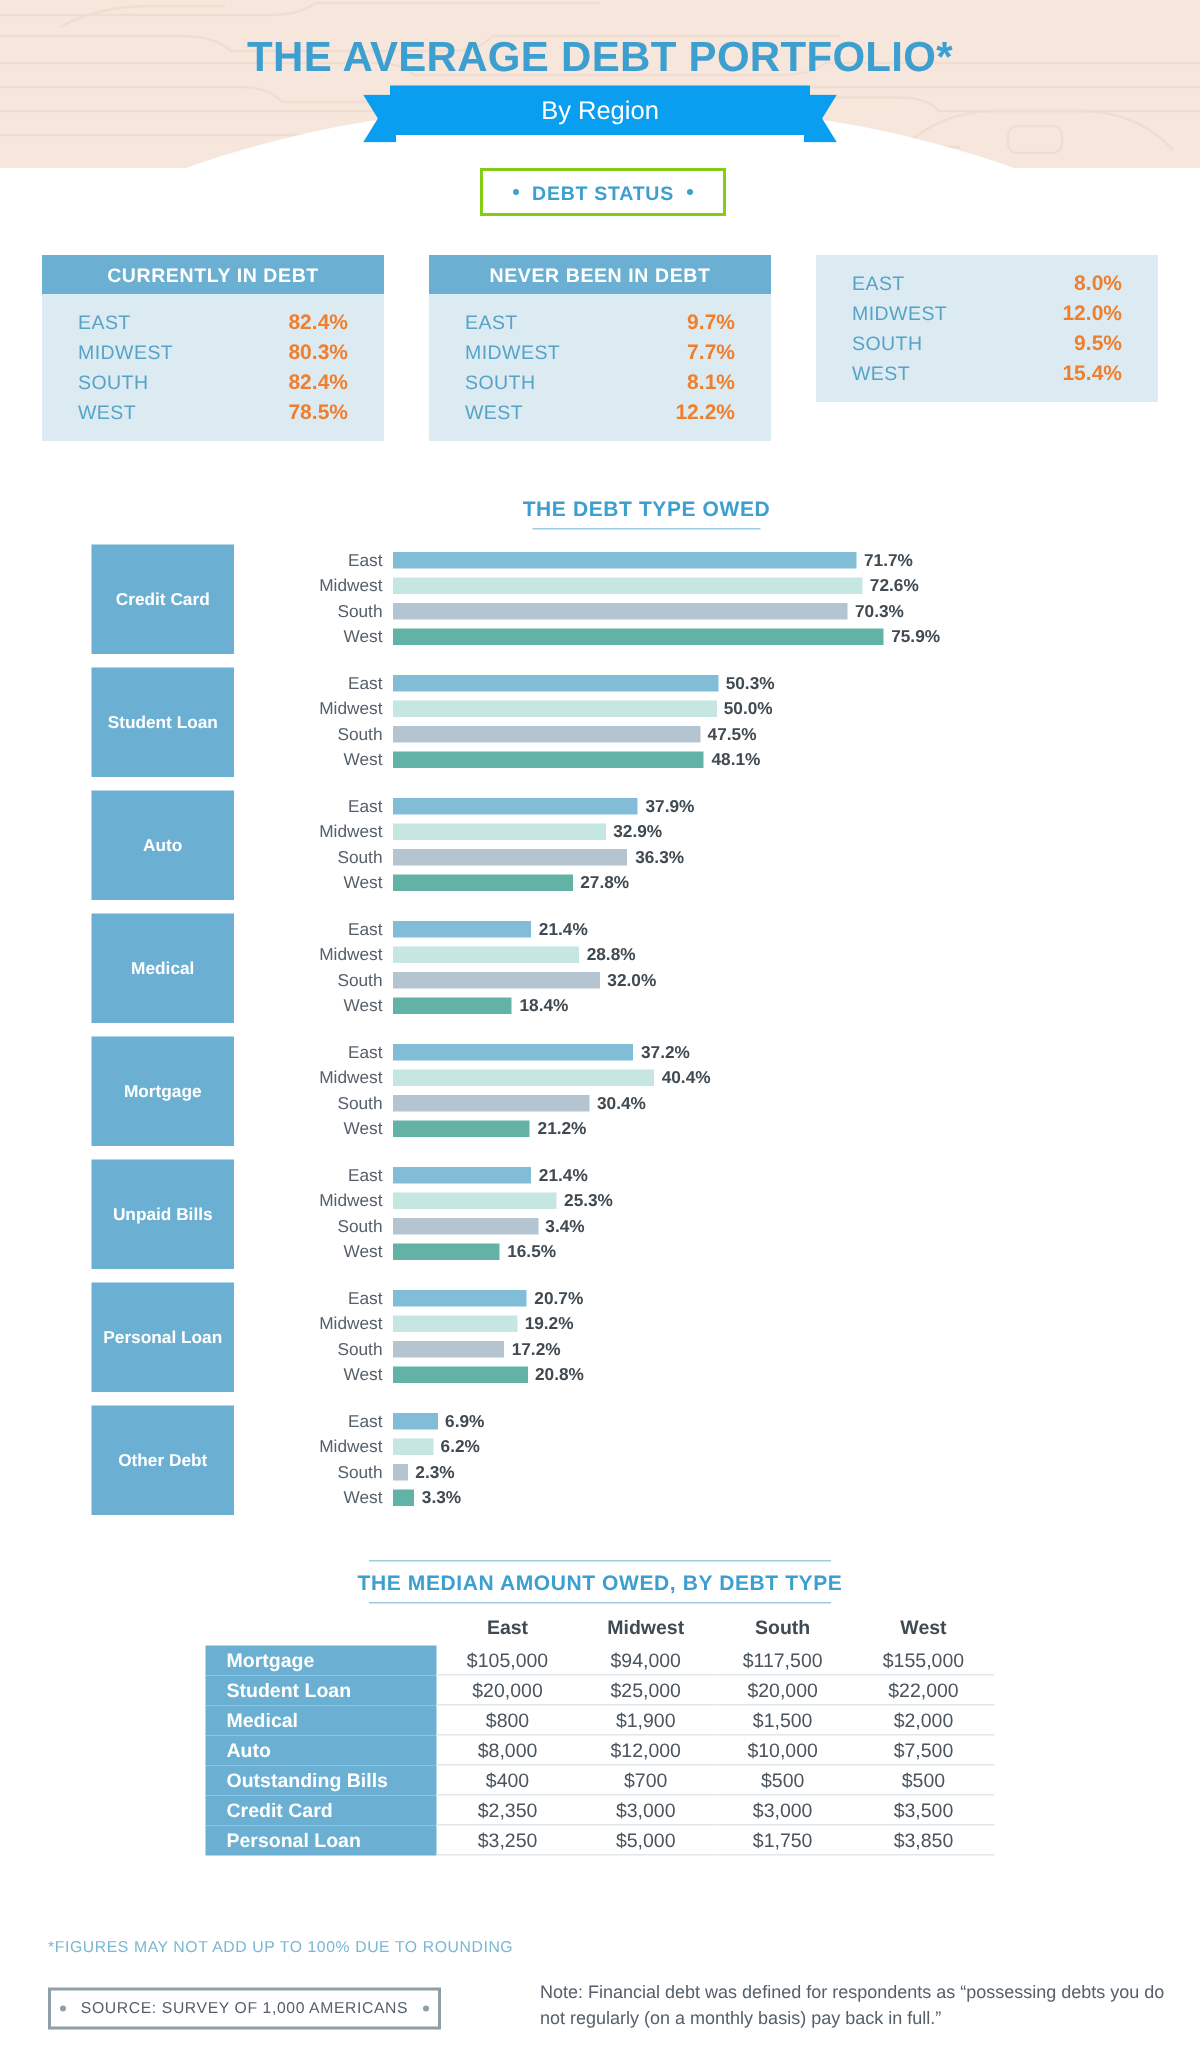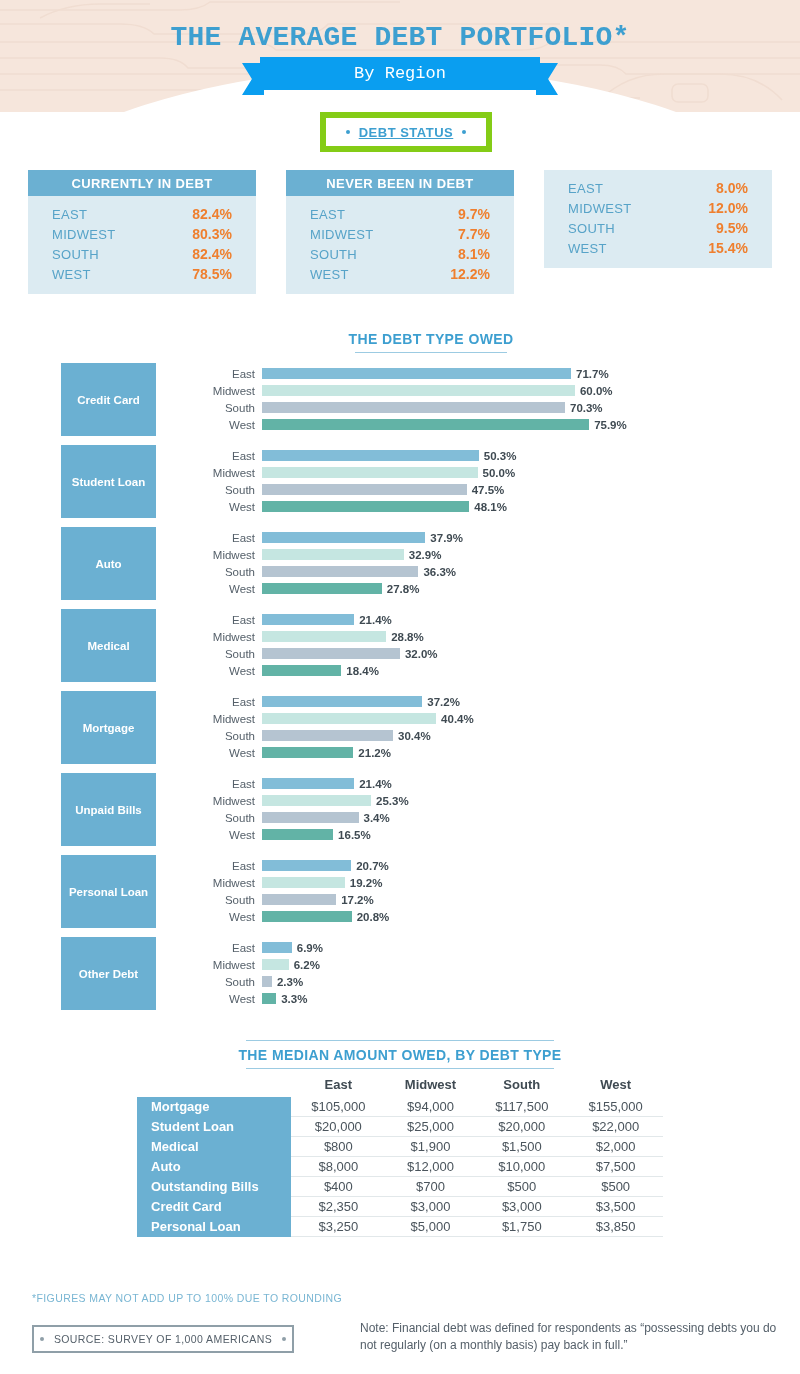--- a/index.html
+++ b/index.html
@@ -4,21 +4,21 @@
 <style>
   html,body{margin:0;padding:0;}
   body{
     width:800px;height:1374px;position:relative;overflow:hidden;
     background:#ffffff;
     font-family:"Liberation Sans", sans-serif;
     color:#3f4a52;
   }
 
   
-  .header{position:absolute;left:0;top:0;width:800px;height:112px;overflow:hidden;font-family:Liberation Mono, monospace;}
+  .header{position:absolute;left:0;top:0;width:800px;height:112px;overflow:hidden;}
   .header-bg{position:absolute;left:0;top:0;width:800px;height:112px;background:#f6e6dc;}
   .header-lines{position:absolute;left:0;top:0;width:800px;height:112px;opacity:.55;}
   .header-curve{
     position:absolute;left:-60px;top:68px;width:920px;height:220px;
     background:#ffffff;border-radius:50% 50% 0 0 / 100% 100% 0 0;
   }
   .title{
     position:absolute;left:0;top:22px;width:800px;text-align:center;
     font-size:28px;font-weight:bold;letter-spacing:.2px;color:#3d9fd0;
   }
@@ -27,23 +27,23 @@
     position:absolute;left:18px;top:0;width:280px;height:33px;background:#0a9ef0;
     display:flex;align-items:center;justify-content:center;
     color:#ffffff;font-size:17px;
   }
   .ribbon-tail{position:absolute;top:6px;width:22px;height:32px;background:#0a9ef0;}
   .ribbon-tail.left{left:0;clip-path:polygon(0 0,100% 0,100% 100%,0 100%,45% 50%);}
   .ribbon-tail.right{right:0;clip-path:polygon(0 0,100% 0,55% 50%,100% 100%,0 100%);}
 
   .badge{
     position:absolute;left:320px;top:112px;width:160px;height:28px;
-    border:6px solid #84cc16;background:#fff;
+    border:2px solid #84cc16;background:#fff;
     display:flex;align-items:center;justify-content:center;gap:9px;
-    color:#3d9fd0;font-size:13px;font-weight:bold;letter-spacing:.5px;text-decoration:underline;
+    color:#3d9fd0;font-size:13px;font-weight:bold;letter-spacing:.5px;
   }
   .dot{width:4px;height:4px;border-radius:50%;background:#3d9fd0;display:inline-block;}
 
   
   .panels{position:absolute;left:28px;top:170px;width:744px;display:flex;justify-content:space-between;}
   .panel{width:228px;}
   .panel-head{
     height:26px;background:#6bb0d2;color:#ffffff;
     display:flex;align-items:center;justify-content:center;
     font-size:13px;font-weight:bold;letter-spacing:.4px;
@@ -229,21 +229,21 @@
       <div class="grp-label">Credit Card</div>
       <div class="grp-rows">
         <div class="brow">
           <div class="brow-label">East</div>
           <div class="bar" style="width: 309.027px; background: rgb(130, 189, 216);"></div>
           <div class="bval">71.7%</div>
         </div>
         <div class="brow">
           <div class="brow-label">Midwest</div>
           <div class="bar" style="width: 312.906px; background: rgb(197, 230, 225);"></div>
-          <div class="bval">60.0%</div>
+          <div class="bval">72.6%</div>
         </div>
         <div class="brow">
           <div class="brow-label">South</div>
           <div class="bar" style="width: 302.993px; background: rgb(181, 196, 209);"></div>
           <div class="bval">70.3%</div>
         </div>
         <div class="brow">
           <div class="brow-label">West</div>
           <div class="bar" style="width: 327.129px; background: rgb(98, 179, 166);"></div>
           <div class="bval">75.9%</div>

